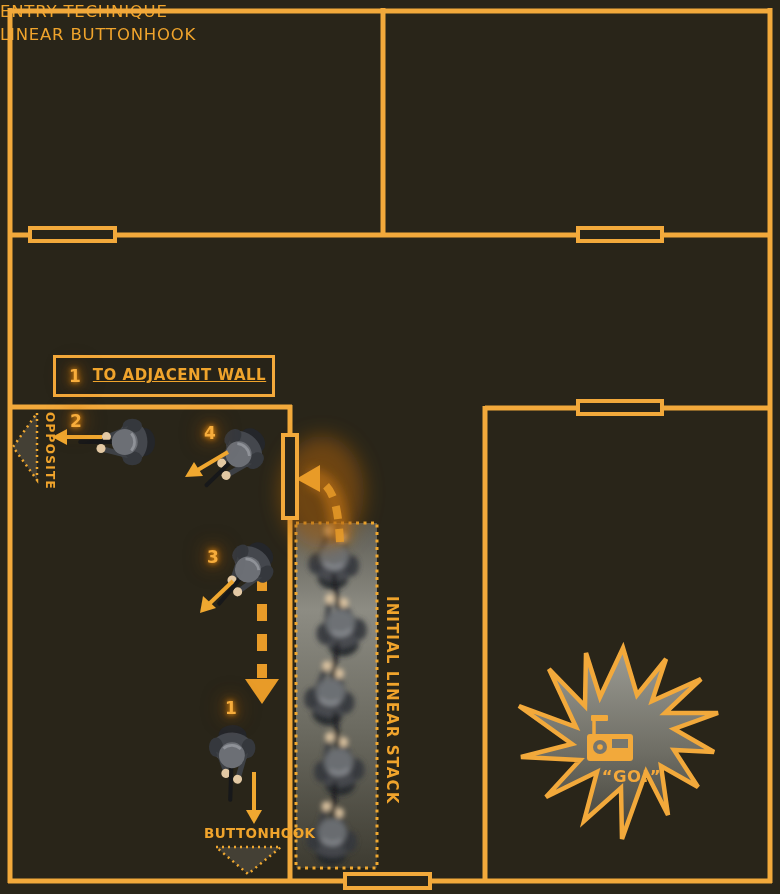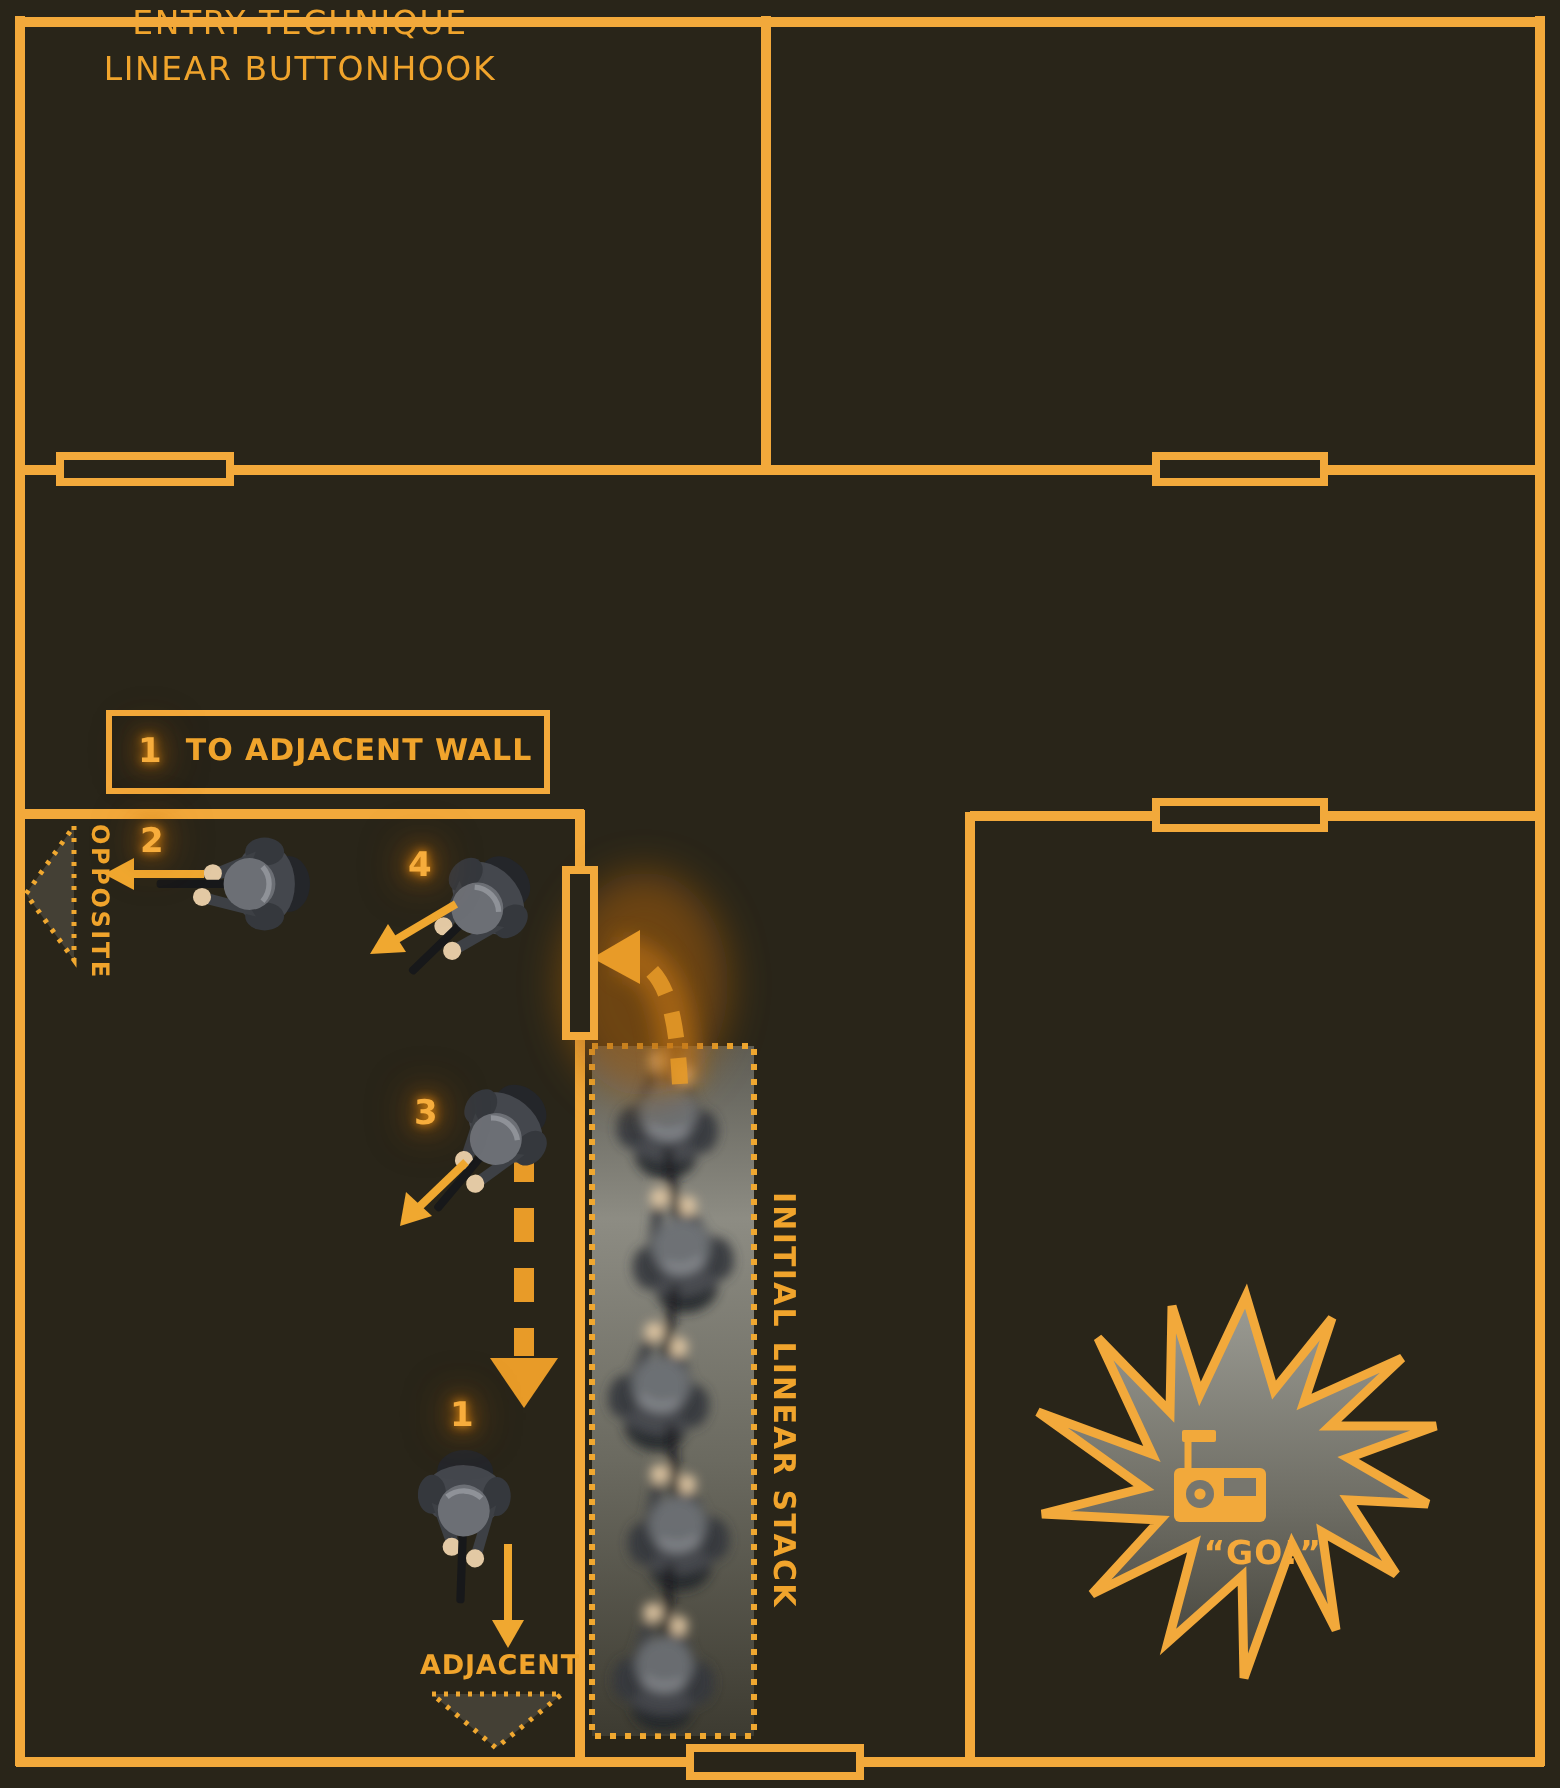--- a/index.html
+++ b/index.html
@@ -6,28 +6,28 @@
   .stage{
     position:relative;width:780px;height:894px;overflow:hidden;
     background:#292519;
     font-family:"DejaVu Sans", sans-serif;
   }
   .stage svg{position:absolute;left:0;top:0;}
   .txt{
     position:absolute;color:#F0A42C;font-weight:bold;
     white-space:nowrap;line-height:1.15;
   }
-  .title{left:239px;top:305px;width:300px;text-align:center;
+  .title{left:239px;top:305px;width:300px;
     font-size:16.5px;letter-spacing:0.8px;line-height:23px;color:#F0A42C;}
   .legend-box{
     position:absolute;left:53px;top:355px;width:203px;height:36px;
     border:3px solid #F3A93B;display:flex;align-items:center;
     padding-left:13px;gap:12px;background:rgba(0,0,0,0.04);
   }
-  .legend-label{font-size:15px;letter-spacing:0.5px;}
+  .legend-label{font-size:15px;letter-spacing:0.5px;text-decoration:underline;}
   .num{
     color:#F7AD3C;font-size:17px;font-weight:bold;
     text-shadow:0 0 5px #E08A10,0 0 10px #C56E08,0 0 18px rgba(197,110,8,.95),0 0 26px rgba(197,110,8,.6);
   }
   .vert{transform:rotate(90deg);transform-origin:0 0;}
   .opposite{left:56px;top:412px;font-size:12px;letter-spacing:1.3px;}
   .initial-stack{left:400px;top:596px;font-size:15px;letter-spacing:1.1px;}
   .immediate{left:204px;top:826px;width:92px;text-align:center;font-size:13.5px;letter-spacing:0.4px;}
   .go{left:575px;top:768px;width:86px;text-align:right;font-size:16.5px;letter-spacing:0.5px;color:#F5A93B;}
   .n2{left:70px;top:412px;}
@@ -174,21 +174,21 @@
     <div>LINEAR BUTTONHOOK</div>
   </div>
 
   <div class="legend-box">
     <span class="num">1</span>
     <span class="txt legend-label" style="position:static">TO ADJACENT WALL</span>
   </div>
 
   <div class="txt vert opposite">OPPOSITE</div>
   <div class="txt vert initial-stack">INITIAL LINEAR STACK</div>
-  <div class="txt immediate">ADJACENT</div>
+  <div class="txt immediate">BUTTONHOOK</div>
   <div class="txt go">“GO!”</div>
 
   <div class="txt num n2">2</div>
   <div class="txt num n4">4</div>
   <div class="txt num n3">3</div>
   <div class="txt num n1">1</div>
 
 </div>
 
 </body></html>

